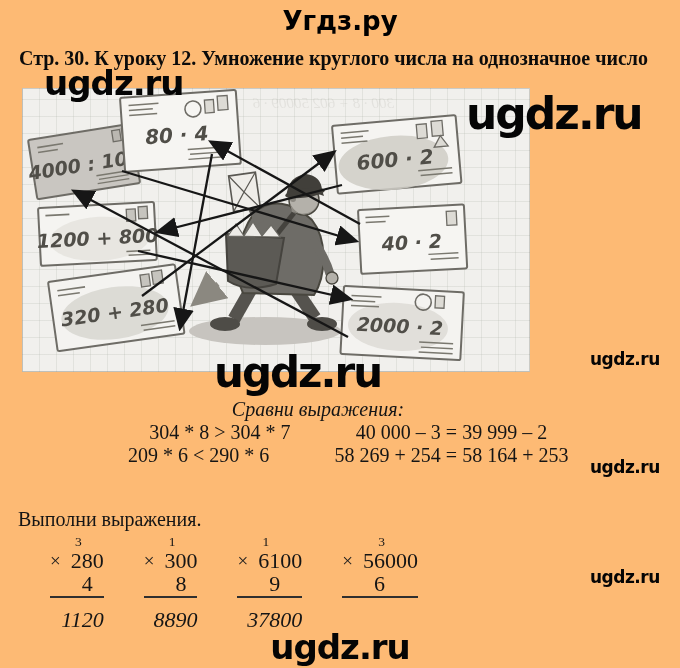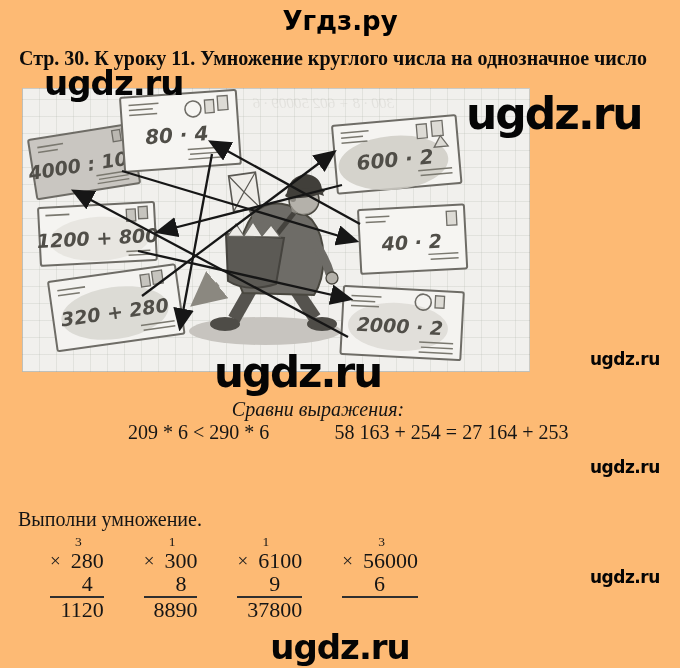--- a/index.html
+++ b/index.html
@@ -37,32 +37,32 @@
   .compare .head{font-style:italic;font-size:20px;}
   .cmp-left{display:inline-block;width:262px;}
 
   .multiply{position:absolute;top:508px;left:18px;font-size:20px;}
   .mrow{display:flex;gap:40px;padding-left:32px;margin-top:3px;}
   .mblock{text-align:right;font-size:22px;line-height:23px;}
   .mcarry{font-size:13.5px;line-height:15px;height:15px;}
   .mtop{display:flex;justify-content:space-between;}
   .times{font-size:19px;margin-right:10px;color:#1c1c1c;}
   .mby{border-bottom:2px solid #2f2f2f;padding-bottom:1px;}
-  .mprod{padding-top:0;}
+  .mprod{padding-top:10px;font-style:italic;}
   .pr1{padding-right:11px;}
   .pr2{padding-right:22px;}
   .pr3{padding-right:33px;}
 </style>
 </head>
 <body>
 
 <div class="page">
 
   <div class="site-title">Угдз.ру</div>
-  <div class="lesson-title">Стр. 30. К уроку 11. Умножение круглого числа на однозначное число</div>
+  <div class="lesson-title">Стр. 30. К уроку 12. Умножение круглого числа на однозначное число</div>
 
   <div class="wm wm-a">ugdz.ru</div>
   <div class="wm wm-b">ugdz.ru</div>
   <div class="wm wm-c">ugdz.ru</div>
   <div class="wm wm-s wm-s1">ugdz.ru</div>
   <div class="wm wm-s wm-s2">ugdz.ru</div>
   <div class="wm wm-s wm-s3">ugdz.ru</div>
   <div class="wm wm-d">ugdz.ru</div>
 
   <div class="illus">
@@ -182,27 +182,31 @@
         <path d="M326,249 L52,103" marker-end="url(#mArrow)"></path>
         <path d="M100,83 L334,153" marker-end="url(#mArrow)"></path>
         <path d="M338,136 L189,54" marker-end="url(#mArrow)"></path>
       </g>
     </svg>
   </div>
 
   <div class="compare">
     <div class="head">Сравни выражения:</div>
     <div>
+      <span class="cmp-left">304 * 8 &gt; 304 * 7</span>
+      <span>40 000 – 3 = 39 999 – 2</span>
+    </div>
+    <div>
       <span class="cmp-left">209 * 6 &lt; 290 * 6</span>
-      <span>58 163 + 254 = 27 164 + 253</span>
+      <span>58 269 + 254 = 58 164 + 253</span>
     </div>
   </div>
 
   <div class="multiply">
-    <div>Выполни умножение.</div>
+    <div>Выполни выражения.</div>
     <div class="mrow">
 
       <div class="mblock">
         <div class="mcarry pr2">3</div>
         <div class="mtop">
           <span class="times">×</span>
           <span>280</span>
         </div>
         <div class="mby pr1">4</div>
         <div class="mprod">1120</div>

